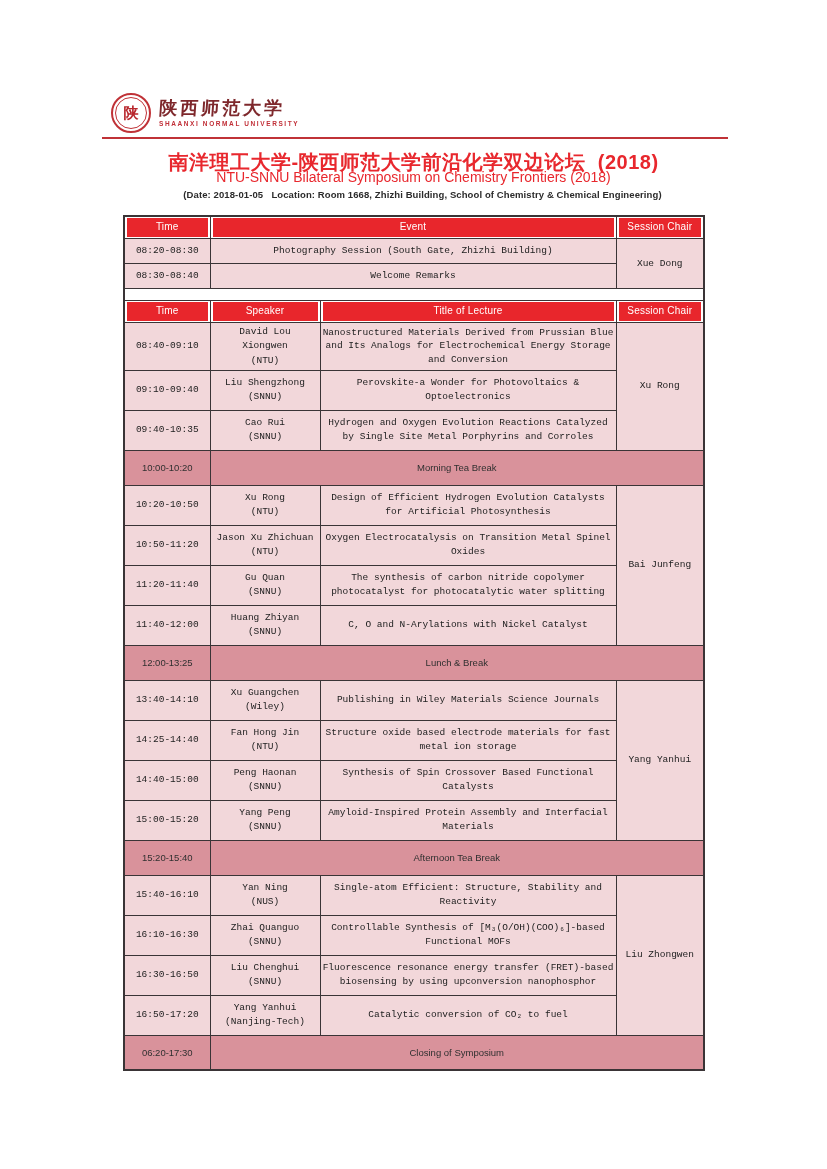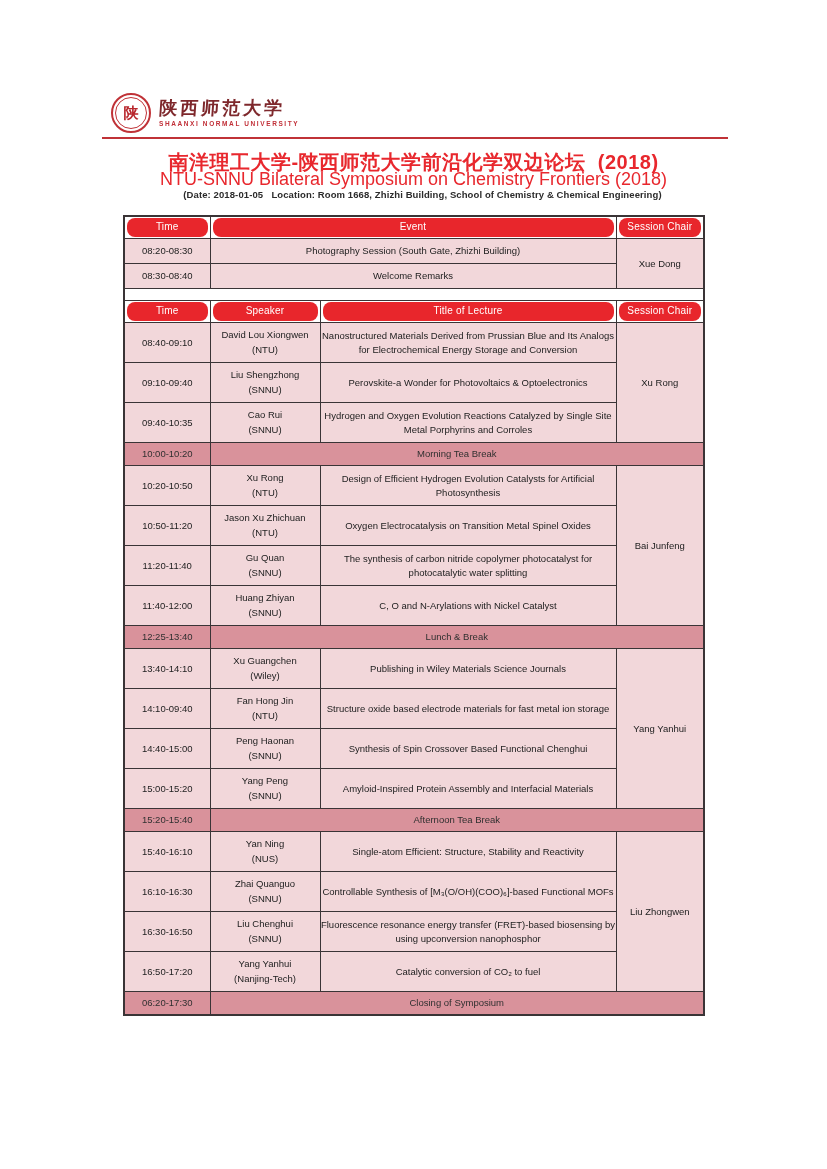--- a/index.html
+++ b/index.html
@@ -42,21 +42,21 @@
   }
   .red-rule{position:absolute;left:102px;top:137px;width:626px;height:2px;background:var(--accent-red);}
 
   
   .title-cn{
     position:absolute;top:149px;left:0;width:827px;text-align:center;
     color:var(--title-red);font-weight:bold;font-size:20px;letter-spacing:0.5px;
   }
   .title-en{
     position:absolute;top:169px;left:0;width:827px;text-align:center;
-    color:var(--title-red);font-size:18px;
+    color:var(--title-red);font-size:14px;
   }
   .meta-line{
     position:absolute;top:189px;left:9px;width:827px;text-align:center;
     color:#2b2b2b;font-size:9.5px;font-weight:bold;letter-spacing:0.1px;
   }
 
   
   .sched{position:absolute;top:215px;left:123px;}
   table{
     border-collapse:collapse;table-layout:fixed;width:580px;
@@ -65,27 +65,27 @@
   td{
     border:1px solid var(--border-dark);
     font-size:9.5px;color:#222;text-align:center;vertical-align:middle;
     padding:2px 5px;line-height:1.45;overflow:hidden;
   }
   tr.r-head{height:22px;}
   tr.r-head td{padding:0;background:#fff;border-bottom:1px solid var(--border-dark);}
   .hfill{
     background:var(--header-red);color:#fff;margin:1px 2px;height:19px;
     display:flex;align-items:center;justify-content:center;
-    font-size:10px;letter-spacing:0.2px;border-radius:8px;
+    font-size:10px;letter-spacing:0.2px;
   }
   tr.r-open{height:25px;}
   tr.r-spacer{height:12px;}
   tr.r-talk{height:40px;}
-  tr.r-break{height:23px;}
-  td.pink{background:var(--row-pink);}
+  tr.r-break{height:35px;}
+  td.pink{background:var(--row-pink);font-family:Liberation Mono, monospace;}
   td.rose{background:var(--break-rose);color:#303030;}
   td.spacer-cell{background:#fff;}
   .spk-name,.spk-affil{line-height:1.5;}
   td.title-cell{padding:2px 0;}
   td.chair-cell{padding:8px 6px;}
 </style>
 </head>
 <body>
 
 <div class="page">
@@ -208,47 +208,47 @@
           </tr>
           <tr class="r-talk">
             <td class="pink">11:40-12:00</td>
             <td class="pink">
               <div class="spk-name">Huang Zhiyan</div>
               <div class="spk-affil">(SNNU)</div>
             </td>
             <td class="pink title-cell">C, O and N-Arylations with Nickel Catalyst</td>
           </tr>
           <tr class="r-break">
-            <td class="rose">12:25-13:40</td>
+            <td class="rose">12:00-13:25</td>
             <td class="rose" colspan="3">Lunch &amp; Break</td>
           </tr>
           <tr class="r-talk">
             <td class="pink">13:40-14:10</td>
             <td class="pink">
               <div class="spk-name">Xu Guangchen</div>
               <div class="spk-affil">(Wiley)</div>
             </td>
             <td class="pink title-cell">Publishing in Wiley Materials Science Journals</td>
             <td class="pink chair-cell" rowspan="4">Yang Yanhui</td>
           </tr>
           <tr class="r-talk">
-            <td class="pink">14:10-09:40</td>
+            <td class="pink">14:25-14:40</td>
             <td class="pink">
               <div class="spk-name">Fan Hong Jin</div>
               <div class="spk-affil">(NTU)</div>
             </td>
             <td class="pink title-cell">Structure oxide based electrode materials for fast metal ion storage</td>
           </tr>
           <tr class="r-talk">
             <td class="pink">14:40-15:00</td>
             <td class="pink">
               <div class="spk-name">Peng Haonan</div>
               <div class="spk-affil">(SNNU)</div>
             </td>
-            <td class="pink title-cell">Synthesis of Spin Crossover Based Functional Chenghui</td>
+            <td class="pink title-cell">Synthesis of Spin Crossover Based Functional Catalysts</td>
           </tr>
           <tr class="r-talk">
             <td class="pink">15:00-15:20</td>
             <td class="pink">
               <div class="spk-name">Yang Peng</div>
               <div class="spk-affil">(SNNU)</div>
             </td>
             <td class="pink title-cell">Amyloid-Inspired Protein Assembly and Interfacial Materials</td>
           </tr>
           <tr class="r-break">

